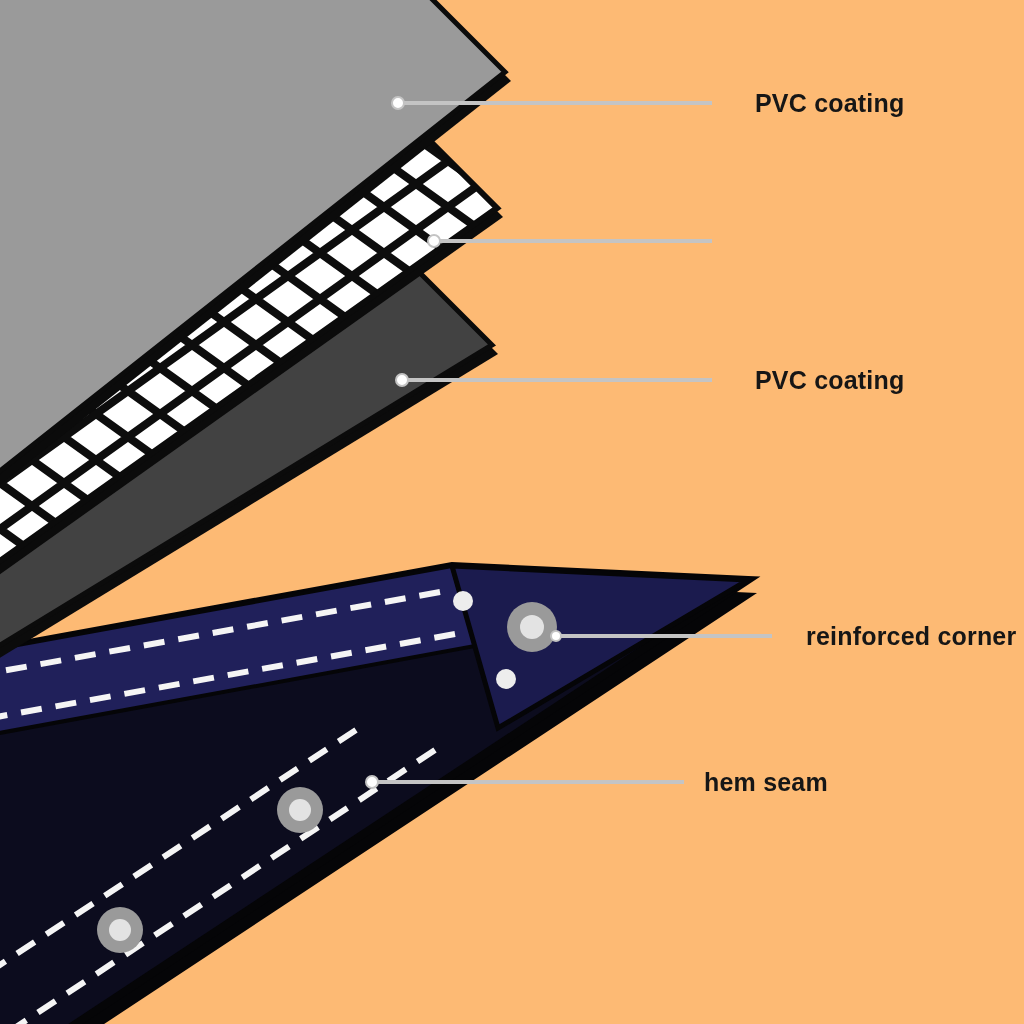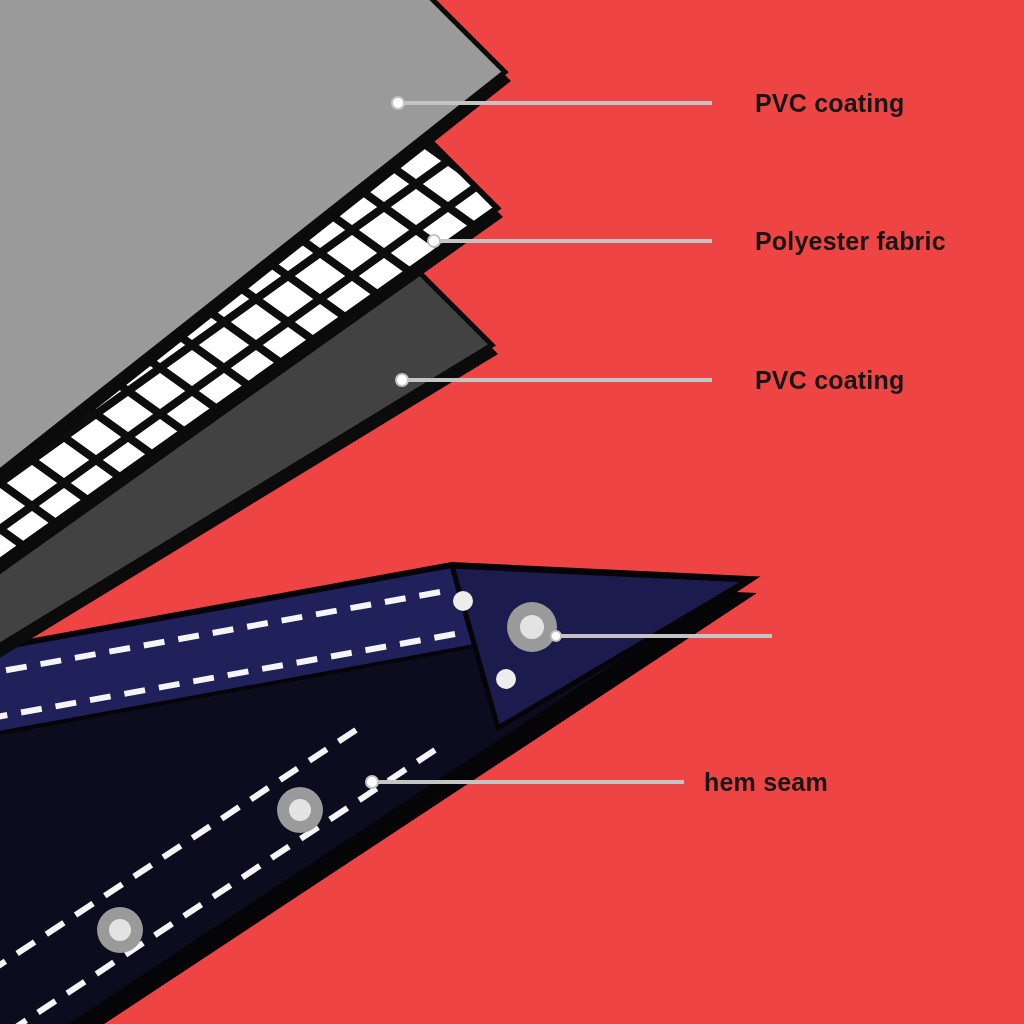--- a/index.html
+++ b/index.html
@@ -5,21 +5,21 @@
   html, body {
     margin: 0;
     padding: 0;
     background: #ffffff;
     font-family: "Liberation Sans", sans-serif;
   }
   .stage {
     position: relative;
     width: 1024px;
     height: 1024px;
-    background: #ef4444;
+    background: #fdba74;
     overflow: hidden;
   }
   .stage svg {
     position: absolute;
     left: 0;
     top: 0;
   }
   .label {
     position: absolute;
     font-weight: bold;
@@ -104,20 +104,20 @@
       <circle cx="398" cy="103" r="6" fill="#ffffff" stroke="#c4c4c4" stroke-width="2"></circle>
       <circle cx="434" cy="241" r="6" fill="#ffffff" stroke="#c4c4c4" stroke-width="2"></circle>
       <circle cx="402" cy="380" r="6" fill="#ffffff" stroke="#c4c4c4" stroke-width="2"></circle>
       <circle cx="556" cy="636" r="5" fill="#ffffff" stroke="#c4c4c4" stroke-width="2"></circle>
       <circle cx="372" cy="782" r="6" fill="#ffffff" stroke="#c4c4c4" stroke-width="2"></circle>
     </g>
   </svg>
 
   <div class="label" style="left:755px; top:88px">PVC coating</div>
 
-  <div class="label" style="left:755px; top:226px">Polyester fabric</div>
 
   <div class="label" style="left:755px; top:365px">PVC coating</div>
 
+  <div class="label" style="left:806px; top:621px">reinforced corner</div>
 
   <div class="label" style="left:704px; top:767px">hem seam</div>
 
 </div>
 
 </body></html>

